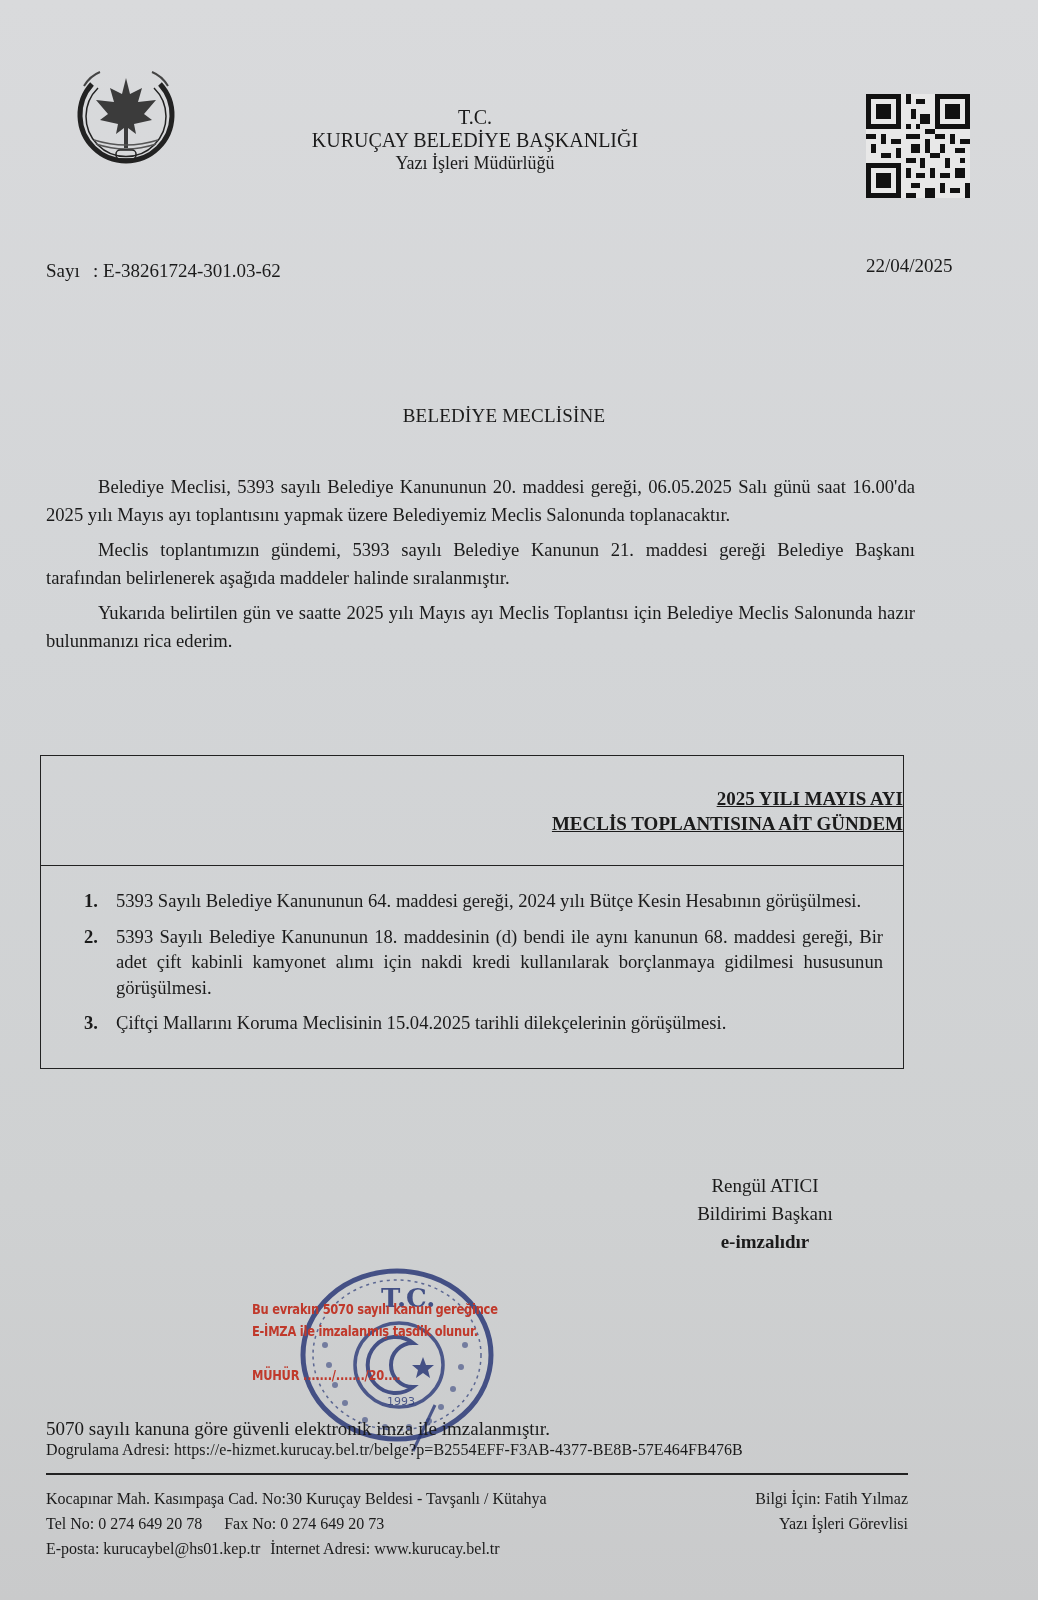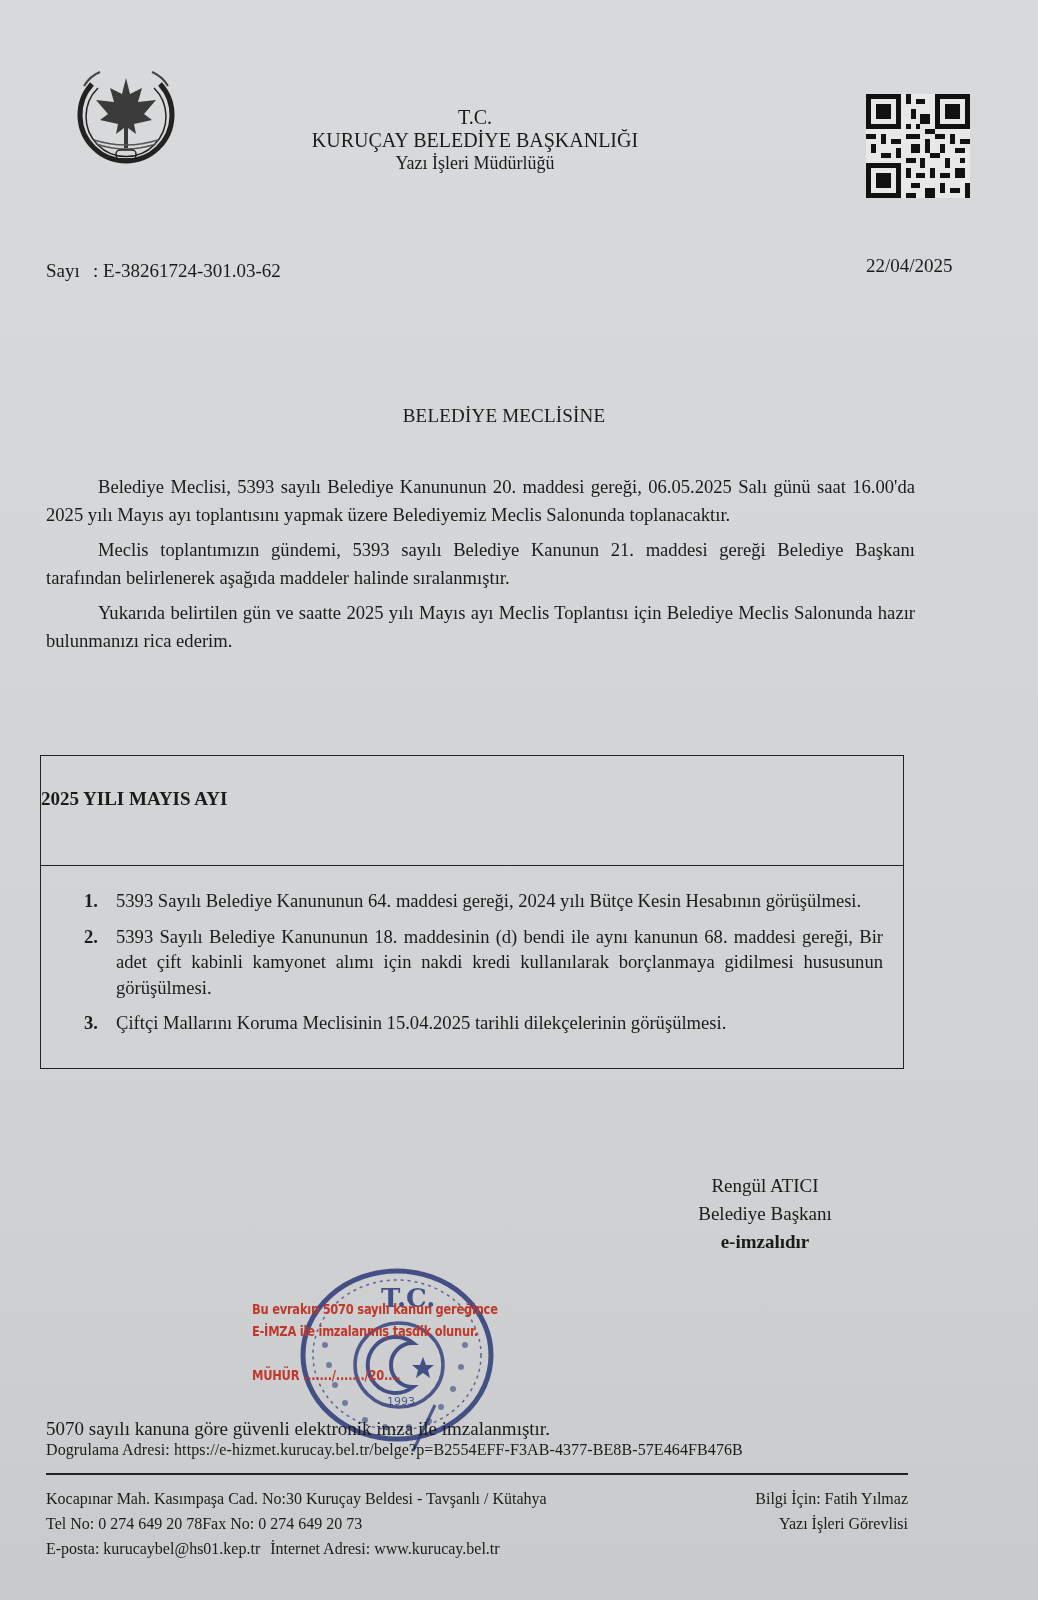--- a/index.html
+++ b/index.html
@@ -30,21 +30,21 @@
   .meta .k { display: inline-block; width: 47px; }
   .date { left: 866px; top: 255px; font-size: 19px; }
 
   .addressee { left: 0; width: 960px; top: 405px; text-align: center; font-size: 19px; letter-spacing: 0.2px; padding-left: 24px; }
 
   .body { left: 46px; top: 473px; width: 877px; font-size: 18.6px; line-height: 27.5px; text-align: justify; }
   .body p { margin: 0 8px 8px 0; text-indent: 52px; }
 
   
   .agenda { left: 40px; top: 755px; width: 864px; height: 314px; border: 1.5px solid #222; box-sizing: border-box; }
-  .agenda .head { height: 110px; border-bottom: 1.5px solid #222; text-align: left; padding-top: 30px; box-sizing: border-box; }
+  .agenda .head { height: 110px; border-bottom: 1.5px solid #222; text-align: right; padding-top: 30px; box-sizing: border-box; text-decoration: underline; }
   .agenda .head div { font-weight: bold; font-size: 19px; line-height: 25px; }
   .agenda ol { list-style: none; margin: 0; padding: 22px 20px 0 43px; }
   .agenda li { display: flex; font-size: 18.6px; line-height: 25.5px; margin-bottom: 10px; text-align: justify; }
   .agenda li .num { font-weight: bold; width: 32px; flex: none; }
   .agenda li .txt { flex: 1; }
 
   .sign { left: 660px; top: 1172px; width: 210px; text-align: center; font-size: 19px; line-height: 28px; }
   .sign .esig { font-weight: bold; }
 
   
@@ -52,21 +52,21 @@
   .red-note { left: 252px; top: 1298px; color: #c0392b; font-family: "DejaVu Sans", sans-serif; font-size: 14px; line-height: 22px; font-weight: bold; letter-spacing: -0.3px; transform: scaleX(0.82); transform-origin: left top; }
   .red-note .gap { height: 22px; }
 
   .esig-note { left: 46px; top: 1418px; font-size: 19px; }
   .verify { left: 46px; top: 1441px; font-size: 16px; letter-spacing: 0.1px; }
 
   .rule { left: 46px; top: 1473px; width: 862px; height: 1.5px; background: #222; }
 
   .footer-left { left: 46px; top: 1486px; font-size: 16px; line-height: 25px; }
   .footer-right { left: 700px; top: 1486px; width: 208px; text-align: right; font-size: 16px; line-height: 25px; }
-  .footer-left .tel span + span { margin-left: 0; }
+  .footer-left .tel span + span { margin-left: 22px; }
   .footer-left .mail span + span { margin-left: 10px; }
 </style>
 </head>
 <body>
 
 <div class="page">
 
   <div class="abs logo">
     <svg viewBox="0 0 108 110" width="108" height="110">
       <path d="M20,20 A46,46 0 1,0 88,20" fill="none" stroke="#222" stroke-width="5"></path>
@@ -151,40 +151,41 @@
 
   <div class="abs body">
     <p>Belediye Meclisi, 5393 sayılı Belediye Kanununun 20. maddesi gereği, 06.05.2025 Salı günü saat 16.00'da 2025 yılı Mayıs ayı toplantısını yapmak üzere Belediyemiz Meclis Salonunda toplanacaktır.</p>
     <p>Meclis toplantımızın gündemi, 5393 sayılı Belediye Kanunun 21. maddesi gereği Belediye Başkanı tarafından belirlenerek aşağıda maddeler halinde sıralanmıştır.</p>
     <p>Yukarıda belirtilen gün ve saatte 2025 yılı Mayıs ayı Meclis Toplantısı için Belediye Meclis Salonunda hazır bulunmanızı rica ederim.</p>
   </div>
 
   <div class="abs agenda">
     <div class="head">
       <div>2025 YILI MAYIS AYI</div>
+      <div>MECLİS TOPLANTISINA AİT GÜNDEM</div>
     </div>
     <ol>
       <li>
         <span class="num">1.</span>
         <span class="txt">5393 Sayılı Belediye Kanununun 64. maddesi gereği, 2024 yılı Bütçe Kesin Hesabının görüşülmesi.</span>
       </li>
       <li>
         <span class="num">2.</span>
         <span class="txt">5393 Sayılı Belediye Kanununun 18. maddesinin (d) bendi ile aynı kanunun 68. maddesi gereği, Bir adet çift kabinli kamyonet alımı için nakdi kredi kullanılarak borçlanmaya gidilmesi hususunun görüşülmesi.</span>
       </li>
       <li>
         <span class="num">3.</span>
         <span class="txt">Çiftçi Mallarını Koruma Meclisinin 15.04.2025 tarihli dilekçelerinin görüşülmesi.</span>
       </li>
     </ol>
   </div>
 
   <div class="abs sign">
     <div>Rengül ATICI</div>
-    <div>Belediye Başkanı</div>
+    <div>Bildirimi Başkanı</div>
     <div class="esig">e-imzalıdır</div>
   </div>
 
   <div class="abs stamp">
     <svg viewBox="0 0 220 190" width="220" height="190">
       <ellipse cx="112" cy="90" rx="94" ry="84" fill="none" stroke="#2b3a78" stroke-width="5" opacity="0.85"></ellipse>
       <ellipse cx="112" cy="90" rx="84" ry="75" fill="none" stroke="#2b3a78" stroke-width="1.5" opacity="0.7" stroke-dasharray="3 4"></ellipse>
       <ellipse cx="114" cy="100" rx="44" ry="42" fill="none" stroke="#2b3a78" stroke-width="3.5" opacity="0.8"></ellipse>
       <path d="M128,78 a28,28 0 1,0 0,44 a22,22 0 1,1 0,-44 z" fill="none" stroke="#2b3a78" stroke-width="4" opacity="0.85"></path>
       <polygon points="138,92 141,100 149,100 143,105 145,113 138,108 131,113 133,105 127,100 135,100" fill="#2b3a78" opacity="0.85"></polygon>

